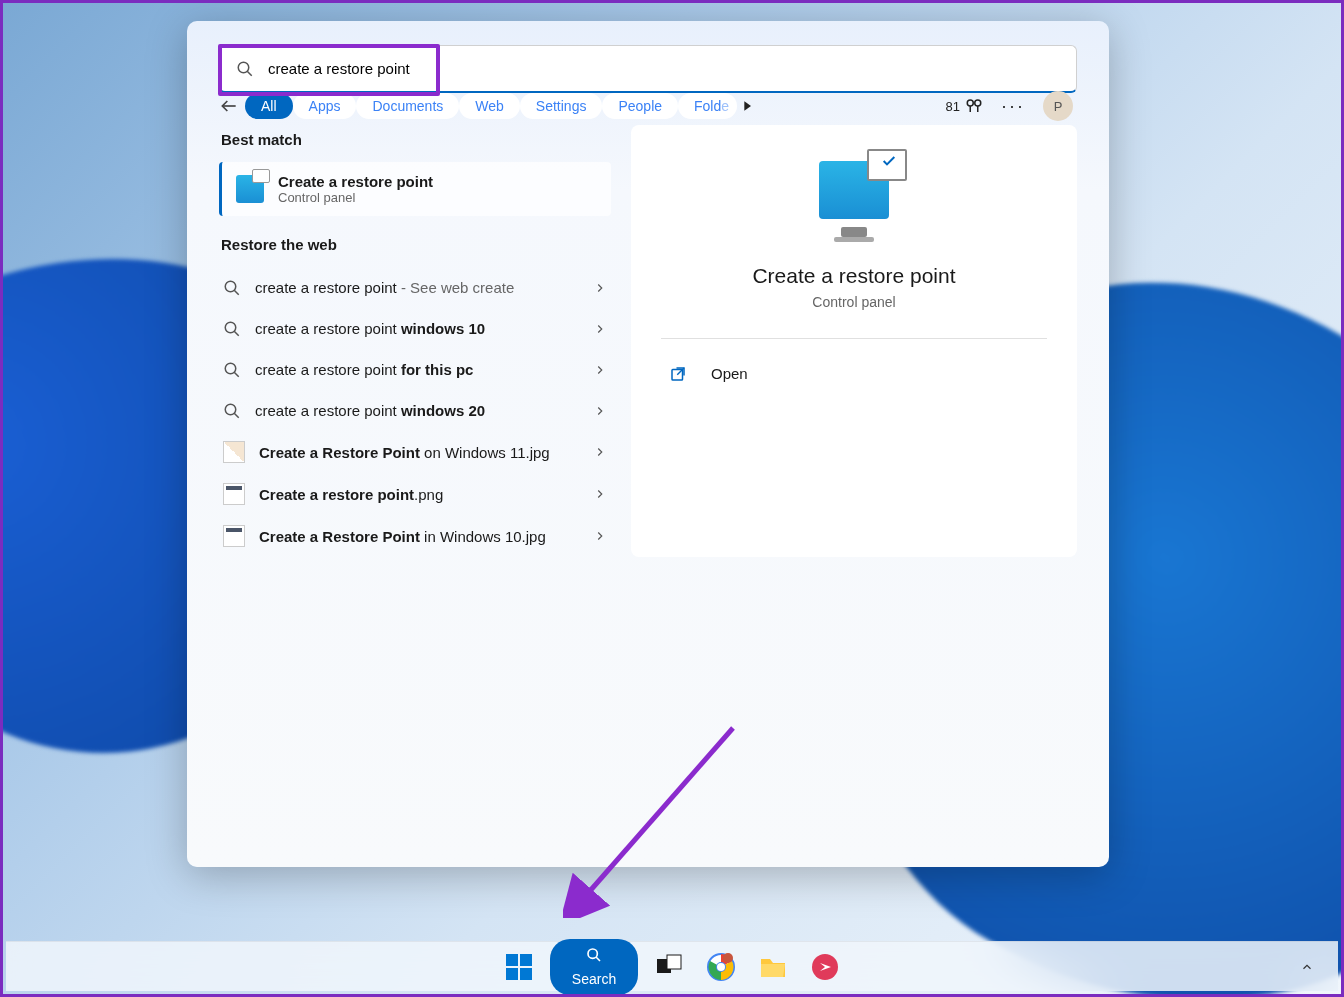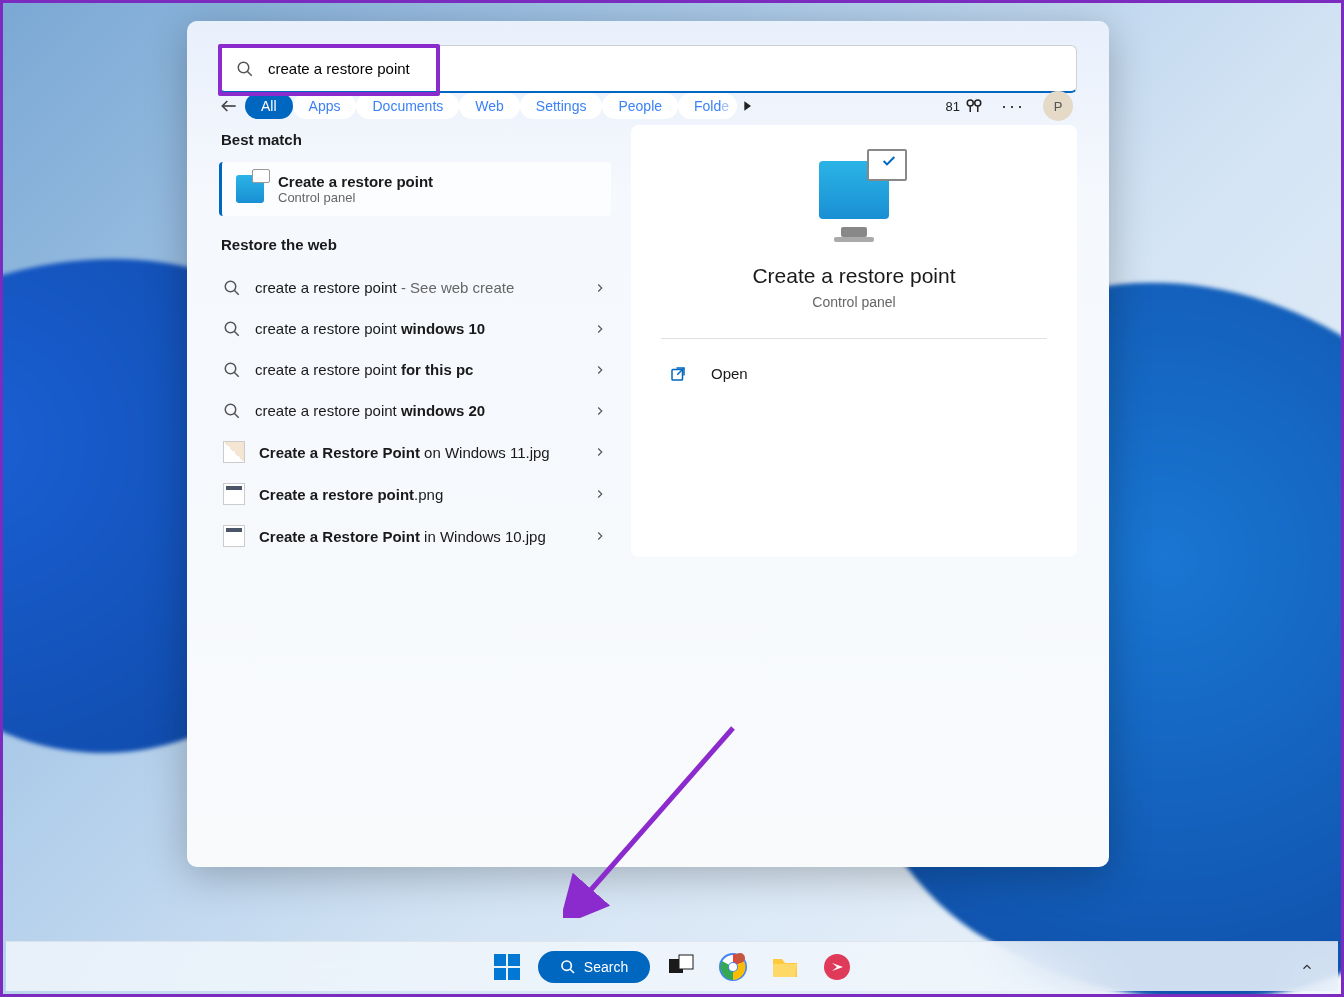--- a/index.html
+++ b/index.html
@@ -245,20 +245,21 @@
   gap: 2px;
 }
 .start-btn div { background: #0078d4; }
 .search-pill {
   background: #0067c0;
   color: #fff;
   padding: 8px 22px;
   border-radius: 20px;
   display: flex; align-items: center; gap: 8px;
   font-size: 14px;
+  flex-direction: column;
 }
 .search-pill svg { width: 16px; height: 16px; }
 .task-icon {
   width: 28px; height: 28px;
 }
 .tray-chevron {
   position: absolute;
   right: 24px;
   width: 14px; height: 14px;
   color: #333;

